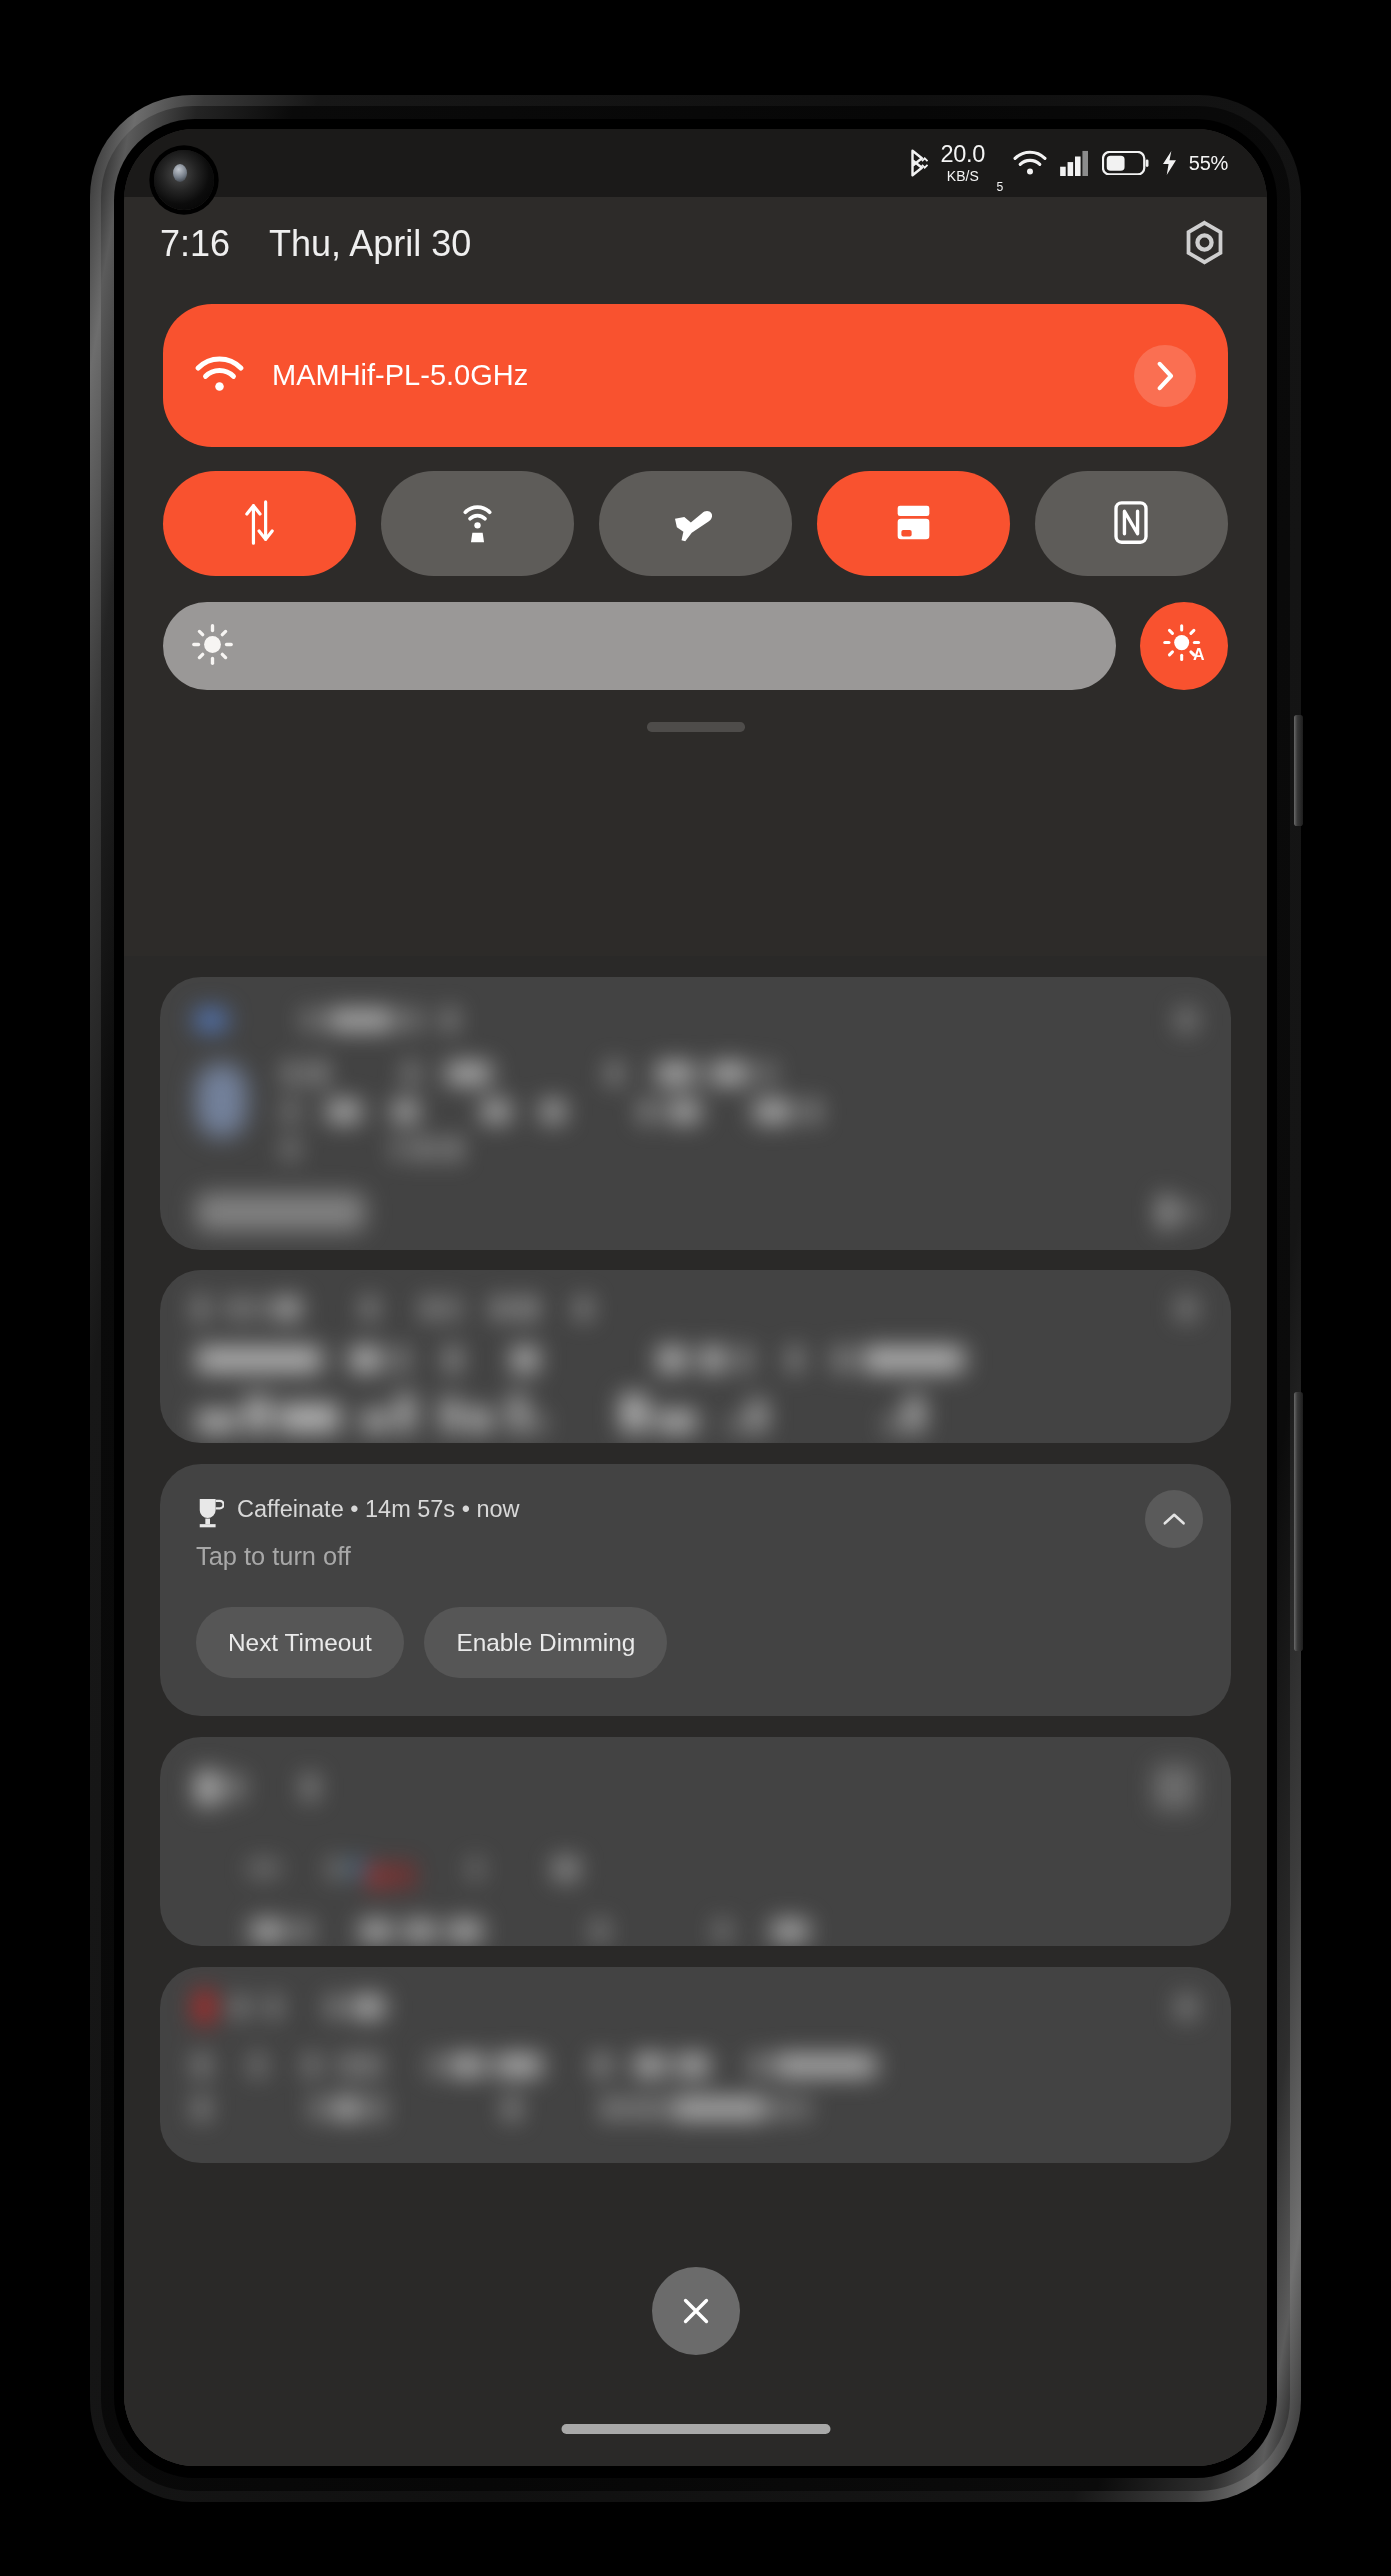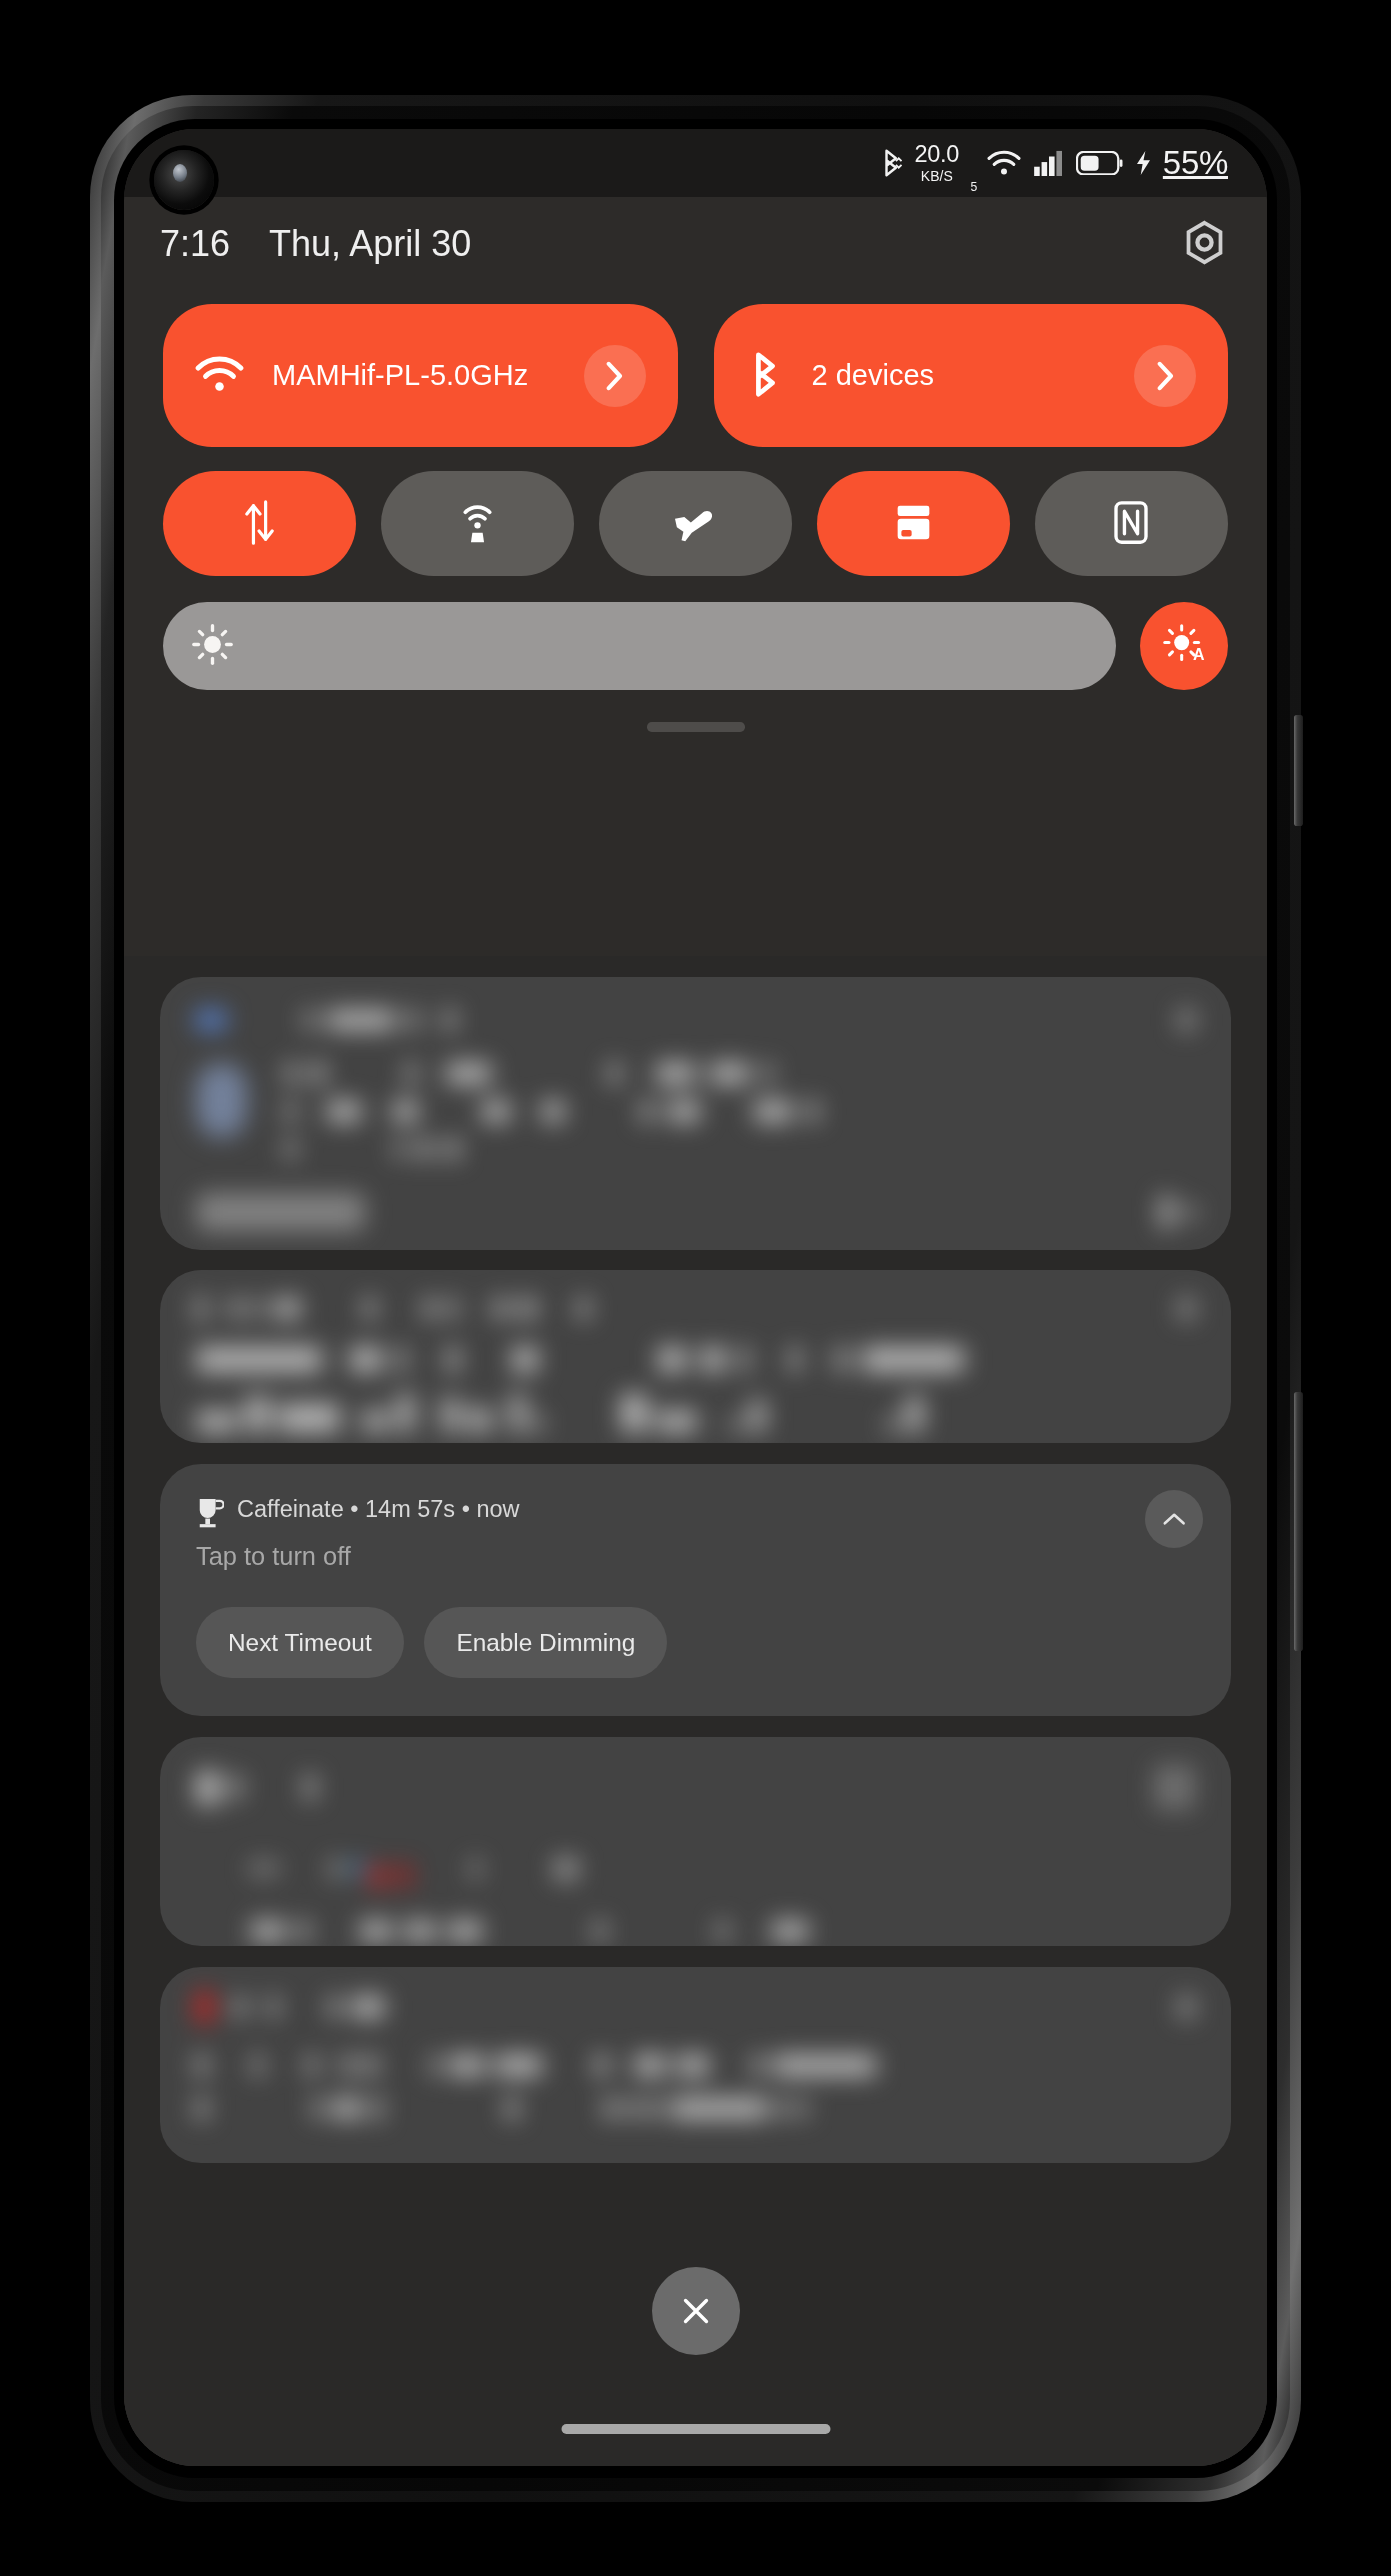--- a/index.html
+++ b/index.html
@@ -42,21 +42,21 @@
     position:absolute; left:0; top:0; width:100%; height:68px;
     background:#1b1a19; display:flex; align-items:center;
     justify-content:flex-end; padding-right:39px; gap:11.3px;
   }
   .sb-ic{ display:flex; align-items:center; color:#f2f2f2; }
   #net-speed{ display:flex; flex-direction:column; align-items:center;
     line-height:1; color:#f4f4f4; }
   #net-speed .v{ font-size:23.5px; font-weight:500; letter-spacing:-0.3px; }
   #net-speed .u{ font-size:14px; font-weight:500; margin-top:1.9px; }
   #wifi-sub{ font-size:12.2px; color:#f2f2f2; align-self:flex-end; margin-bottom:2.8px; margin-right:-2.8px;}
-  #battery-pct{ font-size:33px; color:#f4f4f4; font-weight:400; letter-spacing:-0.3px;text-decoration:underline;}
+  #battery-pct{ font-size:20px; color:#f4f4f4; font-weight:400; letter-spacing:-0.3px;}
 
   
   #camera-punch{
     position:absolute; left:30px; top:20.7px; width:60px; height:60px; border-radius:50%;
     background:radial-gradient(circle at 42% 40%, #4a4a4a 0%, #242424 34%, #0c0c0c 60%, #000 100%);
     box-shadow:0 0 0 4.7px #000;
   }
   #camera-punch::after{
     content:""; position:absolute; left:19px; top:14px; width:14px; height:18px;
     border-radius:50%; background:radial-gradient(circle at 40% 30%, #d7dde6 0%, #7d8794 55%, #2c3138 100%);
@@ -235,33 +235,20 @@
                 <circle cx="26" cy="34" r="4.6" fill="#fff"></circle>
               </svg>
           </span>
           <span class="label">MAMHif-PL-5.0GHz</span>
           <span class="chevron-circle">
             <svg width="20.7" height="30" viewBox="0 0 22 32">
                 <path d="M5 3 L17 16 L5 29" fill="none" stroke="#fff" stroke-width="4.4" stroke-linecap="round" stroke-linejoin="round"></path>
               </svg>
           </span>
         </div>
-        <div class="qs-big-tile">
-          <span>
-            <svg width="38" height="47" viewBox="0 0 40 50">
-                <path d="M13 4 L28 16 L13 28 L13 4 Z M13 22 L28 34 L13 46 L13 22 Z" fill="none" stroke="#fff" stroke-width="5" stroke-linejoin="round"></path>
-              </svg>
-          </span>
-          <span class="label">2 devices</span>
-          <span class="chevron-circle">
-            <svg width="20.7" height="30" viewBox="0 0 22 32">
-                <path d="M5 3 L17 16 L5 29" fill="none" stroke="#fff" stroke-width="4.4" stroke-linecap="round" stroke-linejoin="round"></path>
-              </svg>
-          </span>
-        </div>
       </div>
 
       <div class="qs-toggles-row">
         <div class="qs-toggle active">
           <span>
             <svg width="36" height="45" viewBox="0 0 38 48">
                 <path d="M12 46 L12 6 M12 6 L5 15 M12 6 L19 15" fill="none" stroke="#fff" stroke-width="3.4" stroke-linecap="round" stroke-linejoin="round"></path>
                 <path d="M25 2 L25 42 M25 42 L18 33 M25 42 L32 33" fill="none" stroke="#fff" stroke-width="3.4" stroke-linecap="round" stroke-linejoin="round"></path>
               </svg>
           </span>

